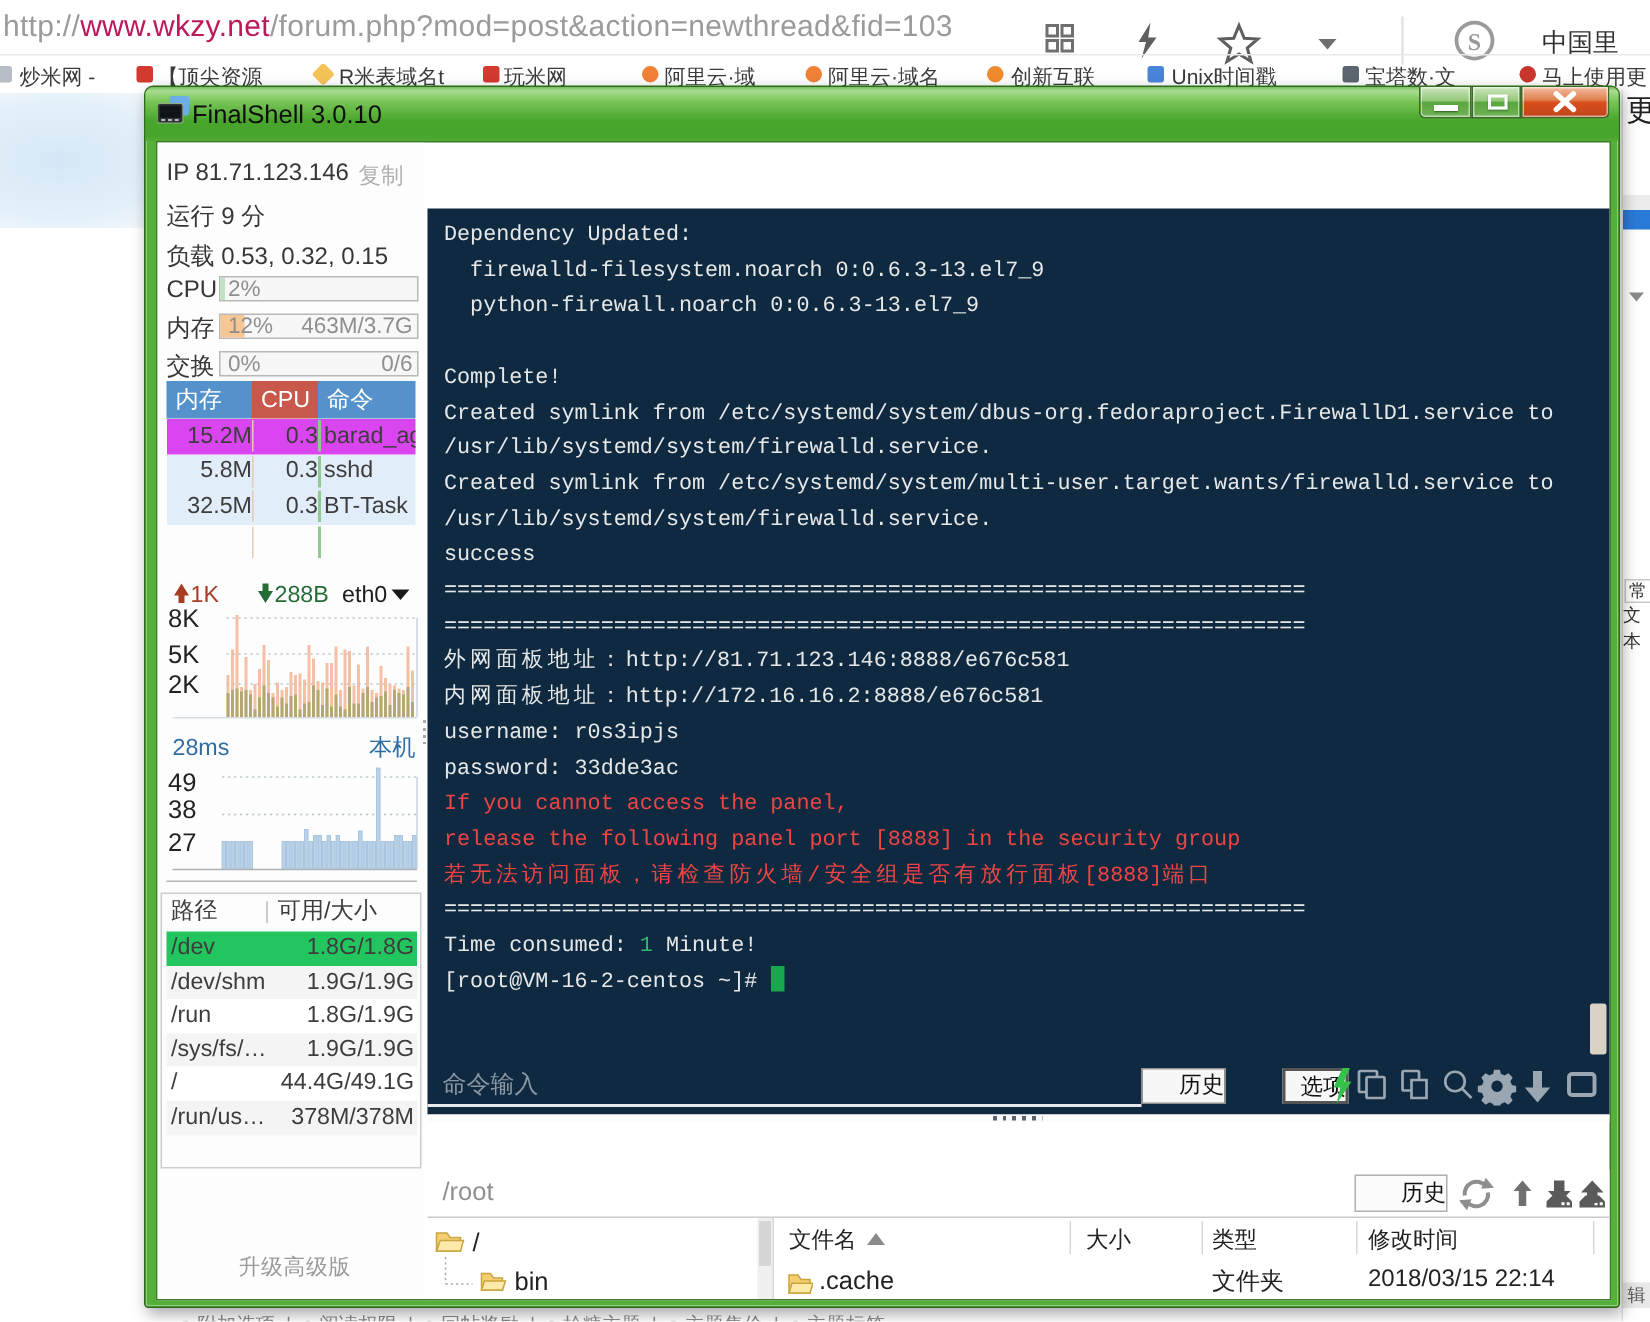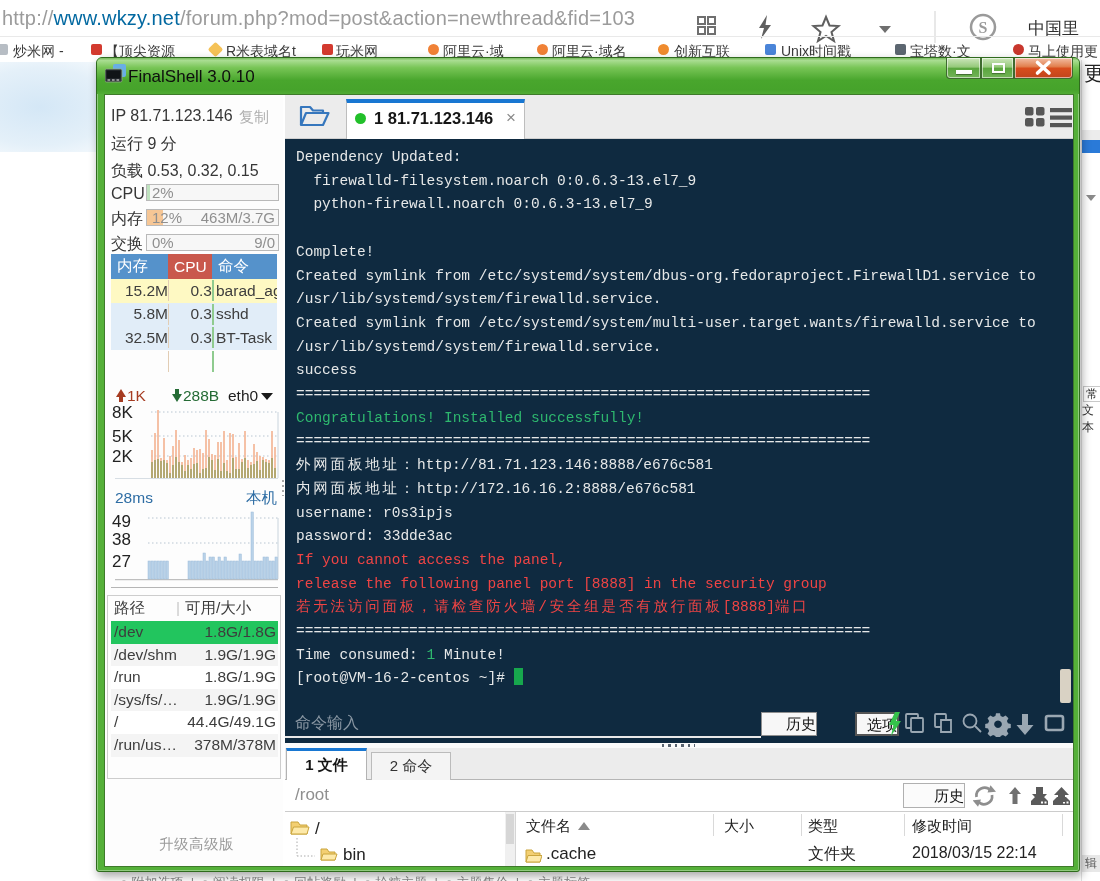--- a/index.html
+++ b/index.html
@@ -2,21 +2,21 @@
 <html><head><meta charset="utf-8">
 <style>
 * { margin:0; padding:0; box-sizing:border-box; }
 html,body { width:1100px; height:881px; overflow:hidden; background:#fff;
   font-family:"Liberation Sans", sans-serif; }
 .abs { position:absolute; }
 #stage { position:relative; width:1100px; height:881px; overflow:hidden; }
 
 
 #urltext { left:2px; top:7px; font-size:20px; color:#9b9b9b; letter-spacing:0.2px; }
-#urltext b { color:#0369a1; font-weight:normal; }
+#urltext b { color:#be185d; font-weight:normal; }
 #bmbar { left:0; top:36px; width:1100px; height:22px; border-top:1px solid #e9e9e9; }
 .bm { position:absolute; top:6px; font-size:14px; color:#3a3a3a; white-space:nowrap; }
 .fav { position:absolute; top:7px; width:11px; height:11px; border-radius:2px; }
 
 
 #win { left:96px; top:57px; width:984px; height:815px;
   background:#55b039;
   border:1px solid #2f6b1d; border-radius:6px 6px 3px 3px;
   box-shadow:0 0 0 1px rgba(255,255,255,0.35) inset, 2px 4px 10px rgba(0,0,0,0.35); }
 #titlebar { left:0; top:0; width:100%; height:36px; background:linear-gradient(180deg,#79ba5f 0%,#a9dd91 7%,#78c556 27%,#49a62d 62%,#46a32b 88%,#51ac35 100%); border-radius:5px 5px 0 0; }
@@ -167,36 +167,36 @@
           </div>
     <div class="sbrow" style="top:114px">内存</div>
     <div class="pbar" style="top:114px">
             <div style="position:absolute;left:0;top:0;width:16px;height:15px;background:#f6c695"></div>
             <span class="txt">12%</span>
             <span class="rtxt">463M/3.7G</span>
           </div>
     <div class="sbrow" style="top:139px">交换</div>
     <div class="pbar" style="top:139px">
             <span class="txt">0%</span>
-            <span class="rtxt">9/0</span>
+            <span class="rtxt">0/6</span>
           </div>
 
     <table class="ptab" style="left:6px;top:159px;width:166px">
       <colgroup>
               <col style="width:57px">
               <col style="width:44px">
               <col style="width:65px">
             </colgroup>
       <tbody>
               <tr>
                 <th style="background:#5592cb">内存</th>
                 <th style="background:#c9584c">CPU</th>
                 <th style="background:#5592cb">命令</th>
               </tr>
-      <tr style="background:#fef9c3">
+      <tr style="background:#d946ef">
                 <td class="num b1">15.2M</td>
                 <td class="num b2">0.3</td>
                 <td>barad_age</td>
               </tr>
       <tr style="background:#e1edf8">
                 <td class="num b1">5.8M</td>
                 <td class="num b2">0.3</td>
                 <td>sshd</td>
               </tr>
       <tr style="background:#e1edf8">
@@ -407,60 +407,33 @@
             </div>
       <div style="position:relative;height:22.6px;line-height:22.6px;background:#f4f4f4">
               <span style="position:absolute;left:3px">/run/us…</span>
               <span style="position:absolute;right:2px">378M/378M</span>
             </div>
     </div>
     <div class="abs" style="left:54px;top:740px;font-size:14.5px;color:#9a9a9a;letter-spacing:0.5px">升级高级版</div>
     <div class="abs" style="left:177px;top:385px;width:2px;height:16px;background:repeating-linear-gradient(180deg,#a8a8a8 0 2px,transparent 2px 5px)"></div>
   </div>
 
-  <div class="abs" id="tabbar">
-    <svg class="abs" style="left:14px;top:9px" width="32" height="24" viewBox="0 0 32 24">
-      <path d="M2 21 L2 3 L11 3 L14 6.5 L24 6.5 L24 9" fill="none" stroke="#3677bd" stroke-width="2.2" stroke-linejoin="round"></path>
-      <path d="M2 21 L7 9 L29.5 9 L24 21 Z" fill="none" stroke="#3677bd" stroke-width="2.2" stroke-linejoin="round"></path>
-    </svg>
-    <div class="abs" style="left:61px;top:4px;width:179px;height:40px;background:#fff;border:1px solid #bdbdbd;border-top:4px solid #1877d2;border-bottom:none">
-      <div style="position:absolute;left:8px;top:10px;width:11px;height:11px;border-radius:50%;background:#22c02a"></div>
-      <div style="position:absolute;left:27px;top:6px;font-size:16.5px;font-weight:bold;color:#151515;white-space:nowrap">1 81.71.123.146</div>
-      <div style="position:absolute;left:159px;top:5px;font-size:17px;color:#8a8a8a">×</div>
-    </div>
-    <svg class="abs" style="left:740px;top:11px" width="50" height="22" viewBox="0 0 50 22">
-      <g fill="#575757">
-              <rect x="0" y="1" width="8.5" height="8.5" rx="2"></rect>
-              <rect x="11" y="1" width="8.5" height="8.5" rx="2"></rect>
-              <rect x="0" y="12" width="8.5" height="8.5" rx="2"></rect>
-              <rect x="11" y="12" width="8.5" height="8.5" rx="2"></rect>
-            </g>
-    </svg>
-    <svg class="abs" style="left:765px;top:12px" width="24" height="22" viewBox="0 0 24 22">
-      <g fill="#575757">
-              <rect x="0" y="1" width="22" height="4.2"></rect>
-              <rect x="0" y="8.5" width="22" height="4.2"></rect>
-              <rect x="0" y="16" width="22" height="4.2"></rect>
-            </g>
-    </svg>
-  </div>
 
   <div class="abs" id="term">
 <pre>Dependency Updated:
   firewalld-filesystem.noarch 0:0.6.3-13.el7_9
   python-firewall.noarch 0:0.6.3-13.el7_9
 
 Complete!
 Created symlink from /etc/systemd/system/dbus-org.fedoraproject.FirewallD1.service to
 /usr/lib/systemd/system/firewalld.service.
 Created symlink from /etc/systemd/system/multi-user.target.wants/firewalld.service to
 /usr/lib/systemd/system/firewalld.service.
 success
 ==================================================================
-<span class="tg">Congratulations! Installed successfully!</span>
 ==================================================================
 <span class="cjm">外网面板地址：</span>http://81.71.123.146:8888/e676c581
 <span class="cjm">内网面板地址：</span>http://172.16.16.2:8888/e676c581
 username: r0s3ipjs
 password: 33dde3ac
 <span class="ty">If you cannot access the panel,</span>
 <span class="ty">release the following panel port [8888] in the security group</span>
 <span class="ty"><span class="cjm">若无法访问面板，请检查防火墙/安全组是否有放行面板</span>[8888]<span class="cjm">端口</span></span>
 ==================================================================
 Time consumed: <span class="tg">1</span> Minute!
@@ -488,24 +461,20 @@
         <path d="M146 3 L146 14 L140.5 14 L149 24 L157.5 14 L152 14 L152 3 Z" transform="translate(-4,0)"></path>
       </g>
       <rect x="159" y="5" width="17" height="14" rx="2" fill="none" stroke="#9aa7b2" stroke-width="2.6"></rect>
     </svg>
   </div>
 
   <div class="abs" id="split1">
     <div style="position:absolute;left:377px;top:1px;width:33px;height:3px;background:repeating-linear-gradient(90deg,#5a6470 0 2.5px,transparent 2.5px 6.5px)"></div>
   </div>
 
-  <div class="abs" id="ftabs">
-    <div style="position:absolute;left:1px;top:0px;width:81px;height:32px;background:#fff;border:1px solid #b3b3b3;border-top:3px solid #1877d2;border-bottom:none;font-size:15px;font-weight:bold;color:#151515;text-align:center;line-height:28px">1 文件</div>
-    <div style="position:absolute;left:86px;top:4px;width:80px;height:28px;background:#f4f4f4;border:1px solid #bbb;border-bottom:none;font-size:15px;color:#333;text-align:center;line-height:26px">2 命令</div>
-  </div>
 
   <div class="abs" id="pathrow">
     <div style="position:absolute;left:10px;top:5px;font-size:17px;color:#8f8f8f">/root</div>
     <div class="btn" style="left:618px;top:3px;width:62px;height:25px;line-height:24px;background:#fbfbfb;border:1px solid #b0b0b0">历史</div>
     <svg class="abs" style="left:688px;top:4px" width="110" height="24" viewBox="0 0 110 24">
       <g fill="none" stroke="#8e8e8e" stroke-width="2.7">
         <path d="M3.5 13 a8 8 0 0 1 14 -6.4"></path>
         <path d="M19 11 a8 8 0 0 1 -14 6.4"></path>
       </g>
       <path d="M14.5 8.5 L23 7.8 L17.5 1.2 Z" fill="#8e8e8e"></path>

